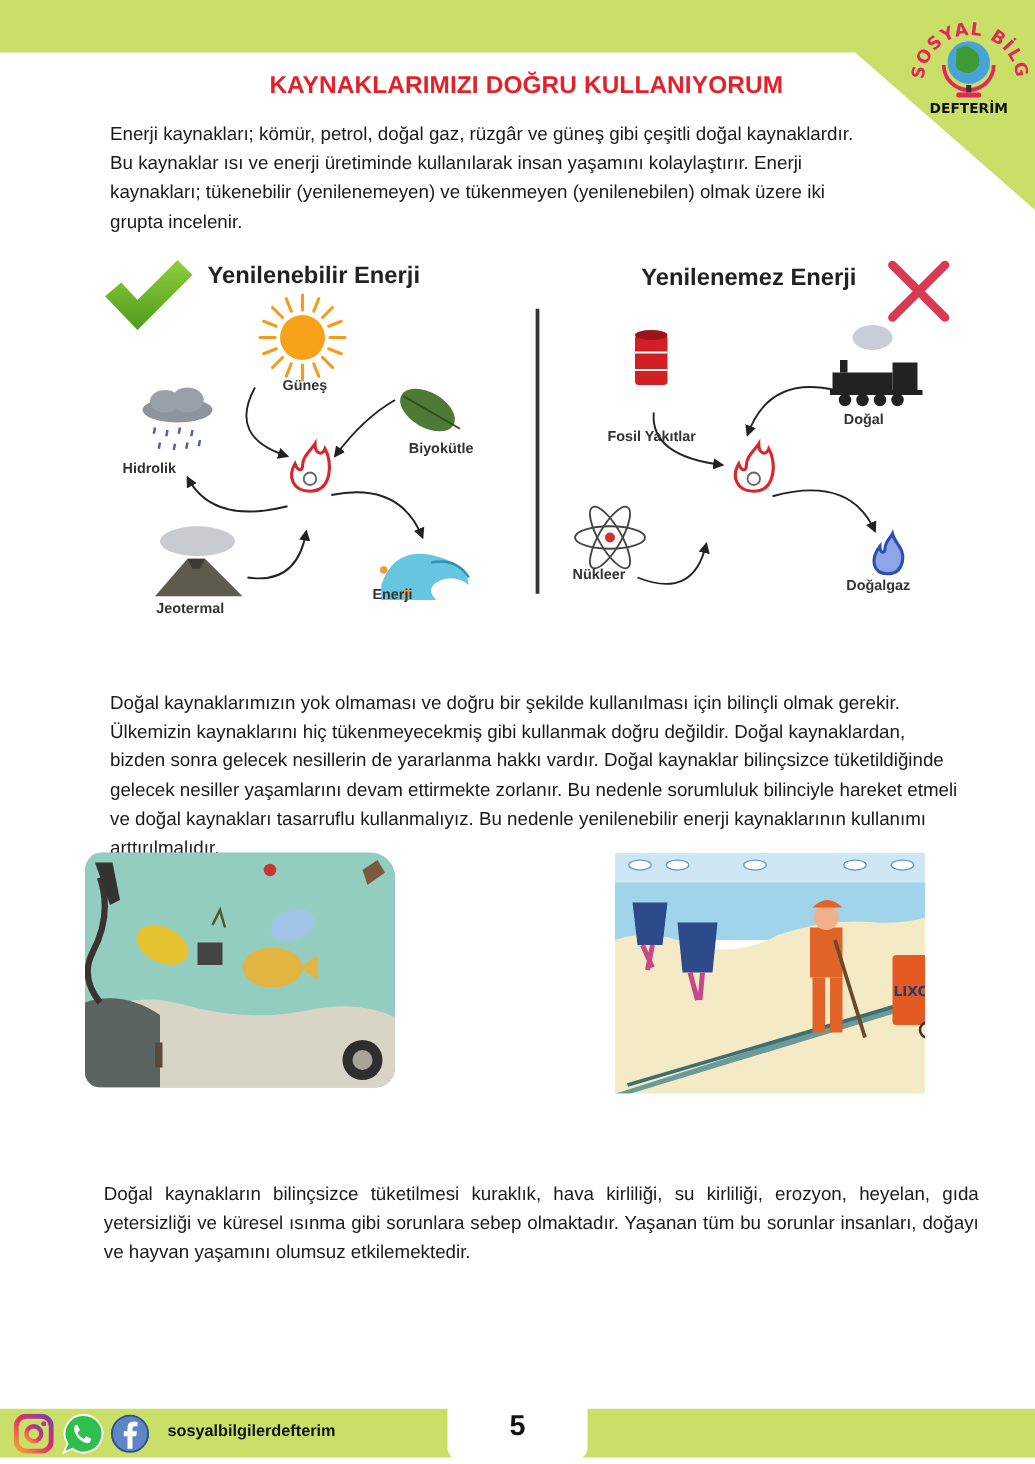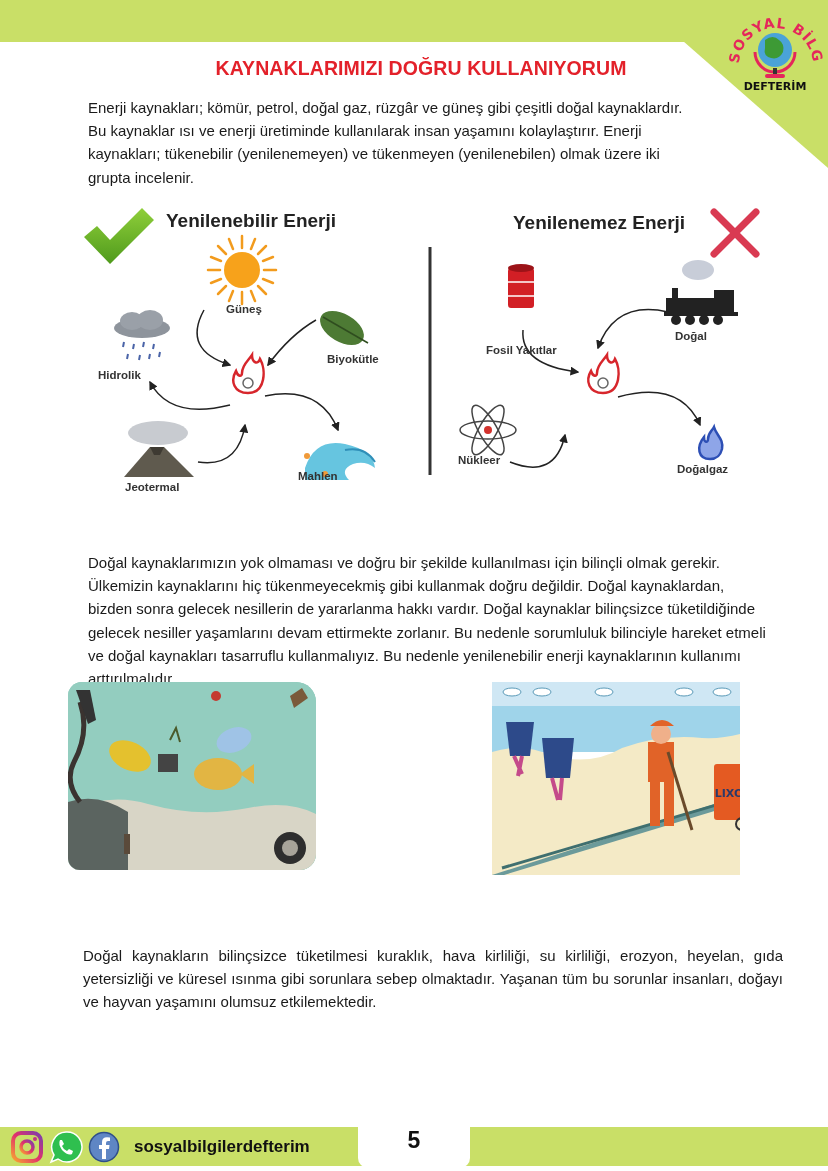--- a/index.html
+++ b/index.html
@@ -25,21 +25,21 @@
     .diag-label { position: absolute; font-weight: bold; font-size: 11.5px; color: #333; }
 
     .cartoons { position: absolute; left: 68px; top: 678px; width: 706px; height: 245px; }
     .cartoon { position: absolute; overflow: hidden; }
 
     .footer-bar { position: absolute; left: 0; top: 1127px; width: 828px; height: 39px; background: #c9df67; }
     .footer-tab { position: absolute; left: 358px; top: 1118px; width: 112px; height: 50px; background: #fff;
       border-radius: 0 0 10px 10px; }
     .footer-page { position: absolute; left: 358px; top: 1127px; width: 112px; text-align: center;
       font-weight: bold; font-size: 23px; color: #111; }
-    .footer-site { position: absolute; left: 134px; top: 1137px; font-weight: bold; font-size: 17px; color: #111; }
+    .footer-site { position: absolute; left: 134px; top: 1137px; font-weight: bold; font-size: 13px; color: #111; }
     .footer-author { position: absolute; left: 578px; top: 1137px; font-weight: bold; font-size: 19px; color: #111; margin-top: 40px; }
     .social { position: absolute; top: 1131px; width: 32px; height: 32px; }
   </style>
 </head>
 <body>
 
 <div class="top-banner"></div>
 <svg class="corner-tri" width="828" height="170" viewBox="0 0 828 170">
   <polygon points="683,41 828,41 828,168" fill="#c9df67"></polygon>
 </svg>
@@ -202,21 +202,21 @@
     </g>
   </svg>
 
   <div class="diag-heading" style="left:96px; top:10px;">Yenilenebilir Enerji</div>
   <div class="diag-heading" style="left:443px; top:12px;">Yenilenemez Enerji</div>
 
   <div class="diag-label" style="left:156px; top:103px;">Güneş</div>
   <div class="diag-label" style="left:257px; top:153px;">Biyokütle</div>
   <div class="diag-label" style="left:28px; top:169px;">Hidrolik</div>
   <div class="diag-label" style="left:55px; top:281px;">Jeotermal</div>
-  <div class="diag-label" style="left:228px; top:270px;">Mahlen</div>
+  <div class="diag-label" style="left:228px; top:270px;">Enerji</div>
 
   <div class="diag-label" style="left:416px; top:109px;margin-top:35px;">Fosil Yakıtlar</div>
   <div class="diag-label" style="left:605px; top:130px;">Doğal</div>
   <div class="diag-label" style="left:388px; top:254px;">Nükleer</div>
   <div class="diag-label" style="left:607px; top:263px;">Doğalgaz</div>
 </div>
 
 <p class="para para-2">Doğal kaynaklarımızın yok olmaması ve doğru bir şekilde kullanılması için bilinçli olmak gerekir. Ülkemizin kaynaklarını hiç tükenmeyecekmiş gibi kullanmak doğru değildir. Doğal kaynaklardan, bizden sonra gelecek nesillerin de yararlanma hakkı vardır. Doğal kaynaklar bilinçsizce tüketildiğinde gelecek nesiller yaşamlarını devam ettirmekte zorlanır. Bu nedenle sorumluluk bilinciyle hareket etmeli ve doğal kaynakları tasarruflu kullanmalıyız. Bu nedenle yenilenebilir enerji kaynaklarının kullanımı arttırılmalıdır.</p>
 
 <div class="cartoons">

